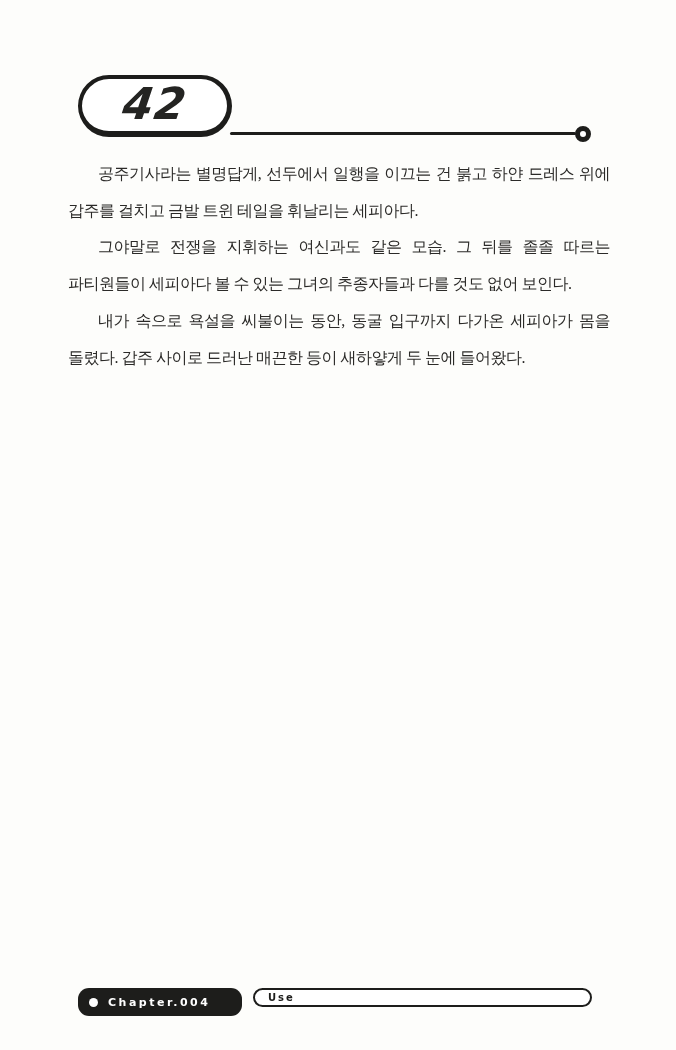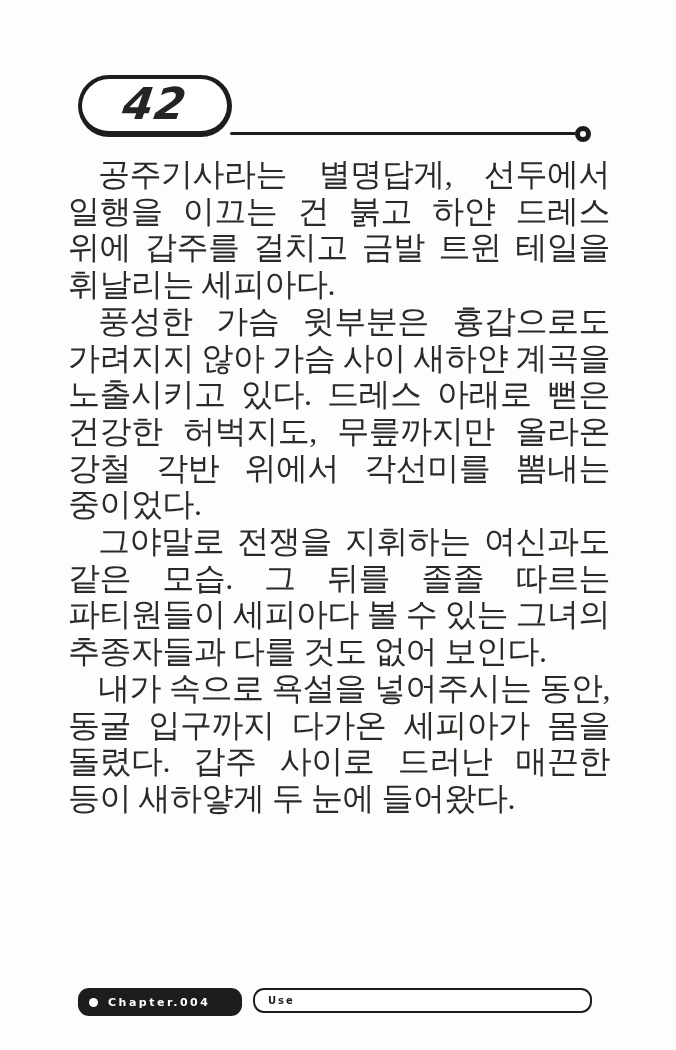--- a/index.html
+++ b/index.html
@@ -66,21 +66,21 @@
     border-radius: 50%;
     background: #ffffff;
   }
 
   
   .body-text {
     position: absolute;
     left: 68px;
     top: 156px;
     width: 542px;
-    font-size: 32px;
+    font-size: 16px;
     line-height: 36.7px;
     color: #2b2a28;
     text-align: justify;
     letter-spacing: -0.5px;
   }
   .body-text p {
     margin: 0;
     text-indent: 30px;
     word-break: keep-all;
     overflow-wrap: break-word;
@@ -114,21 +114,21 @@
     letter-spacing: 2.5px;
     color: #ffffff;
     margin-left: 10px;
     white-space: nowrap;
   }
   .slot-pill {
     position: absolute;
     left: 253px;
     top: 988px;
     width: 339px;
-    height: 25px;
+    height: 19px;
     background: #ffffff;
     border: 2px solid #1d1d1b;
     border-radius: 11px;
     box-sizing: border-box;
     display: flex;
     align-items: center;
     padding-left: 13px;
   }
   .slot-label {
     font-family: "DejaVu Sans", sans-serif;
@@ -145,23 +145,22 @@
 <div class="page">
 
   <div class="page-badge">
     <span class="page-badge-number">42</span>
   </div>
   <div class="header-rule"></div>
   <div class="header-ring"></div>
 
   <div class="body-text">
     <p>공주기사라는 별명답게, 선두에서 일행을 이끄는 건 붉고 하얀 드레스 위에 갑주를 걸치고 금발 트윈 테일을 휘날리는 세피아다.</p>
-    <p>풍성한 가슴 윗부분은 흉갑으로도 가려지지 않아 가슴 사이 새하얀 계곡을 노출시키고 있다. 드레스 아래로 뻗은 건강한 허벅지도, 무릎까지만 올라온 강철 각반 위에서 각선미를 뽐내는 중이었다.</p>
     <p>그야말로 전쟁을 지휘하는 여신과도 같은 모습. 그 뒤를 졸졸 따르는 파티원들이 세피아다 볼 수 있는 그녀의 추종자들과 다를 것도 없어 보인다.</p>
-    <p>내가 속으로 욕설을 넣어주시는 동안, 동굴 입구까지 다가온 세피아가 몸을 돌렸다. 갑주 사이로 드러난 매끈한 등이 새하얗게 두 눈에 들어왔다.</p>
+    <p>내가 속으로 욕설을 씨불이는 동안, 동굴 입구까지 다가온 세피아가 몸을 돌렸다. 갑주 사이로 드러난 매끈한 등이 새하얗게 두 눈에 들어왔다.</p>
   </div>
 
   <div class="chapter-pill">
     <span class="chapter-dot"></span>
     <span class="chapter-label">Chapter.004</span>
   </div>
   <div class="slot-pill">
     <span class="slot-label">Use</span>
   </div>
 

